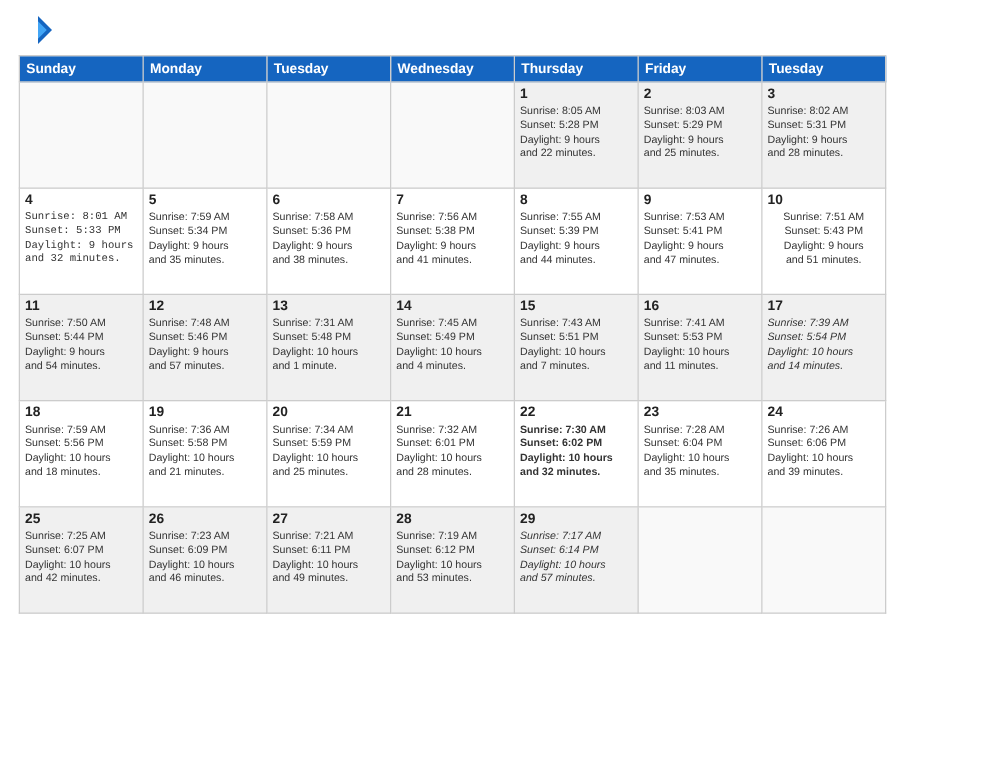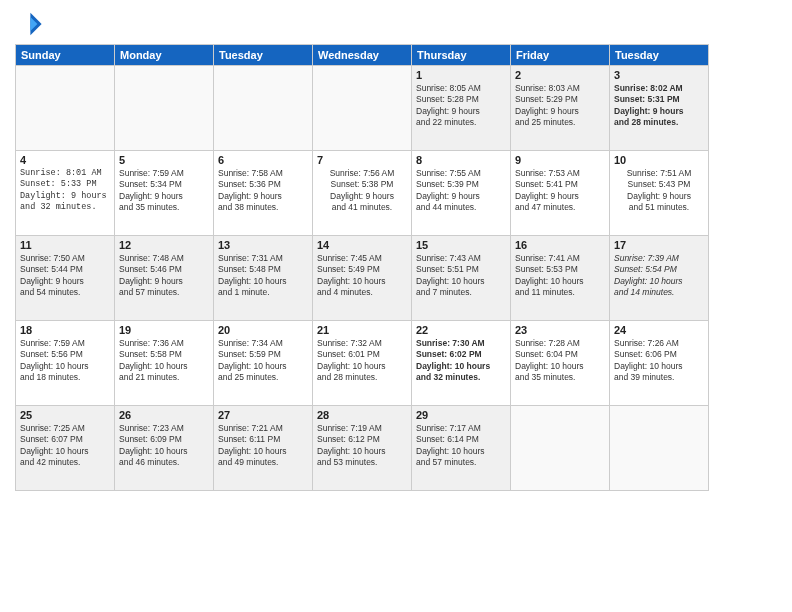--- a/index.html
+++ b/index.html
@@ -141,21 +141,21 @@
           </td>
           <td>
             <div class="day-number">2</div>
             <div class="day-info" style="white-space: pre-line;">Sunrise: 8:03 AM
 Sunset: 5:29 PM
 Daylight: 9 hours
 and 25 minutes.</div>
           </td>
           <td>
             <div class="day-number">3</div>
-            <div class="day-info" style="white-space: pre-line; font-weight: bold;">Sunrise: 8:02 AM
+            <div class="day-info" style="white-space: pre-line;">Sunrise: 8:02 AM
 Sunset: 5:31 PM
 Daylight: 9 hours
 and 28 minutes.</div>
           </td>
         </tr>
         <tr>
           <td>
             <div class="day-number">4</div>
             <div class="day-info" style="white-space: pre-line; font-family: Liberation Mono, monospace;">Sunrise: 8:01 AM
 Sunset: 5:33 PM
@@ -171,21 +171,21 @@
           </td>
           <td>
             <div class="day-number">6</div>
             <div class="day-info" style="white-space: pre-line;">Sunrise: 7:58 AM
 Sunset: 5:36 PM
 Daylight: 9 hours
 and 38 minutes.</div>
           </td>
           <td>
             <div class="day-number">7</div>
-            <div class="day-info" style="white-space: pre-line; text-align: center;">Sunrise: 7:56 AM
+            <div class="day-info" style="white-space: pre-line;">Sunrise: 7:56 AM
 Sunset: 5:38 PM
 Daylight: 9 hours
 and 41 minutes.</div>
           </td>
           <td>
             <div class="day-number">8</div>
             <div class="day-info" style="white-space: pre-line;">Sunrise: 7:55 AM
 Sunset: 5:39 PM
 Daylight: 9 hours
 and 44 minutes.</div>
@@ -331,21 +331,21 @@
           </td>
           <td>
             <div class="day-number">28</div>
             <div class="day-info" style="white-space: pre-line;">Sunrise: 7:19 AM
 Sunset: 6:12 PM
 Daylight: 10 hours
 and 53 minutes.</div>
           </td>
           <td>
             <div class="day-number">29</div>
-            <div class="day-info" style="white-space: pre-line;">Sunrise: 7:17 AM
+            <div class="day-info" style="white-space: pre-line; font-style: italic;">Sunrise: 7:17 AM
 Sunset: 6:14 PM
 Daylight: 10 hours
 and 57 minutes.</div>
           </td>
           <td class="empty"></td>
           <td class="empty"></td>
         </tr>
       </tbody>
   </table>
 </div>

